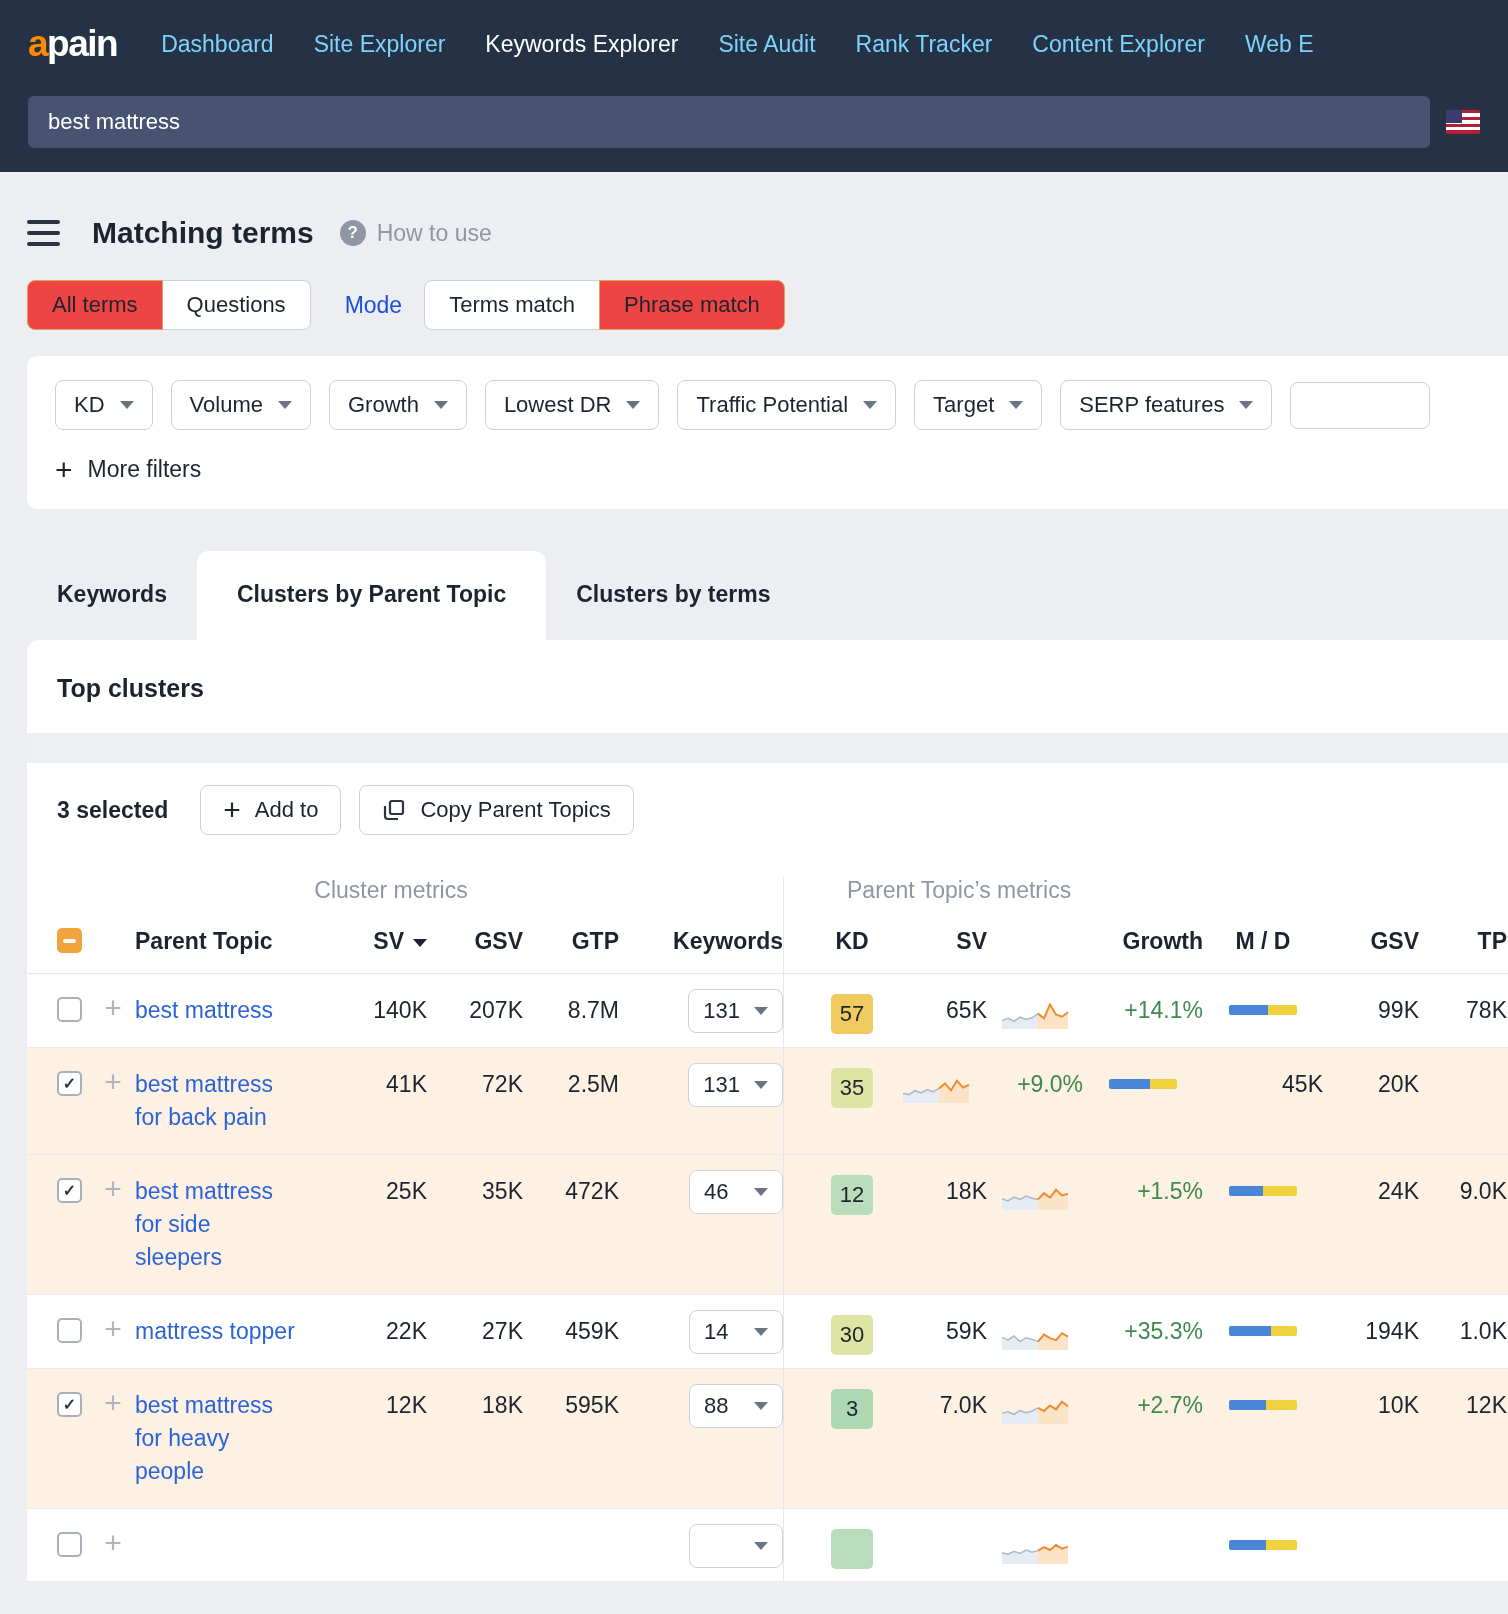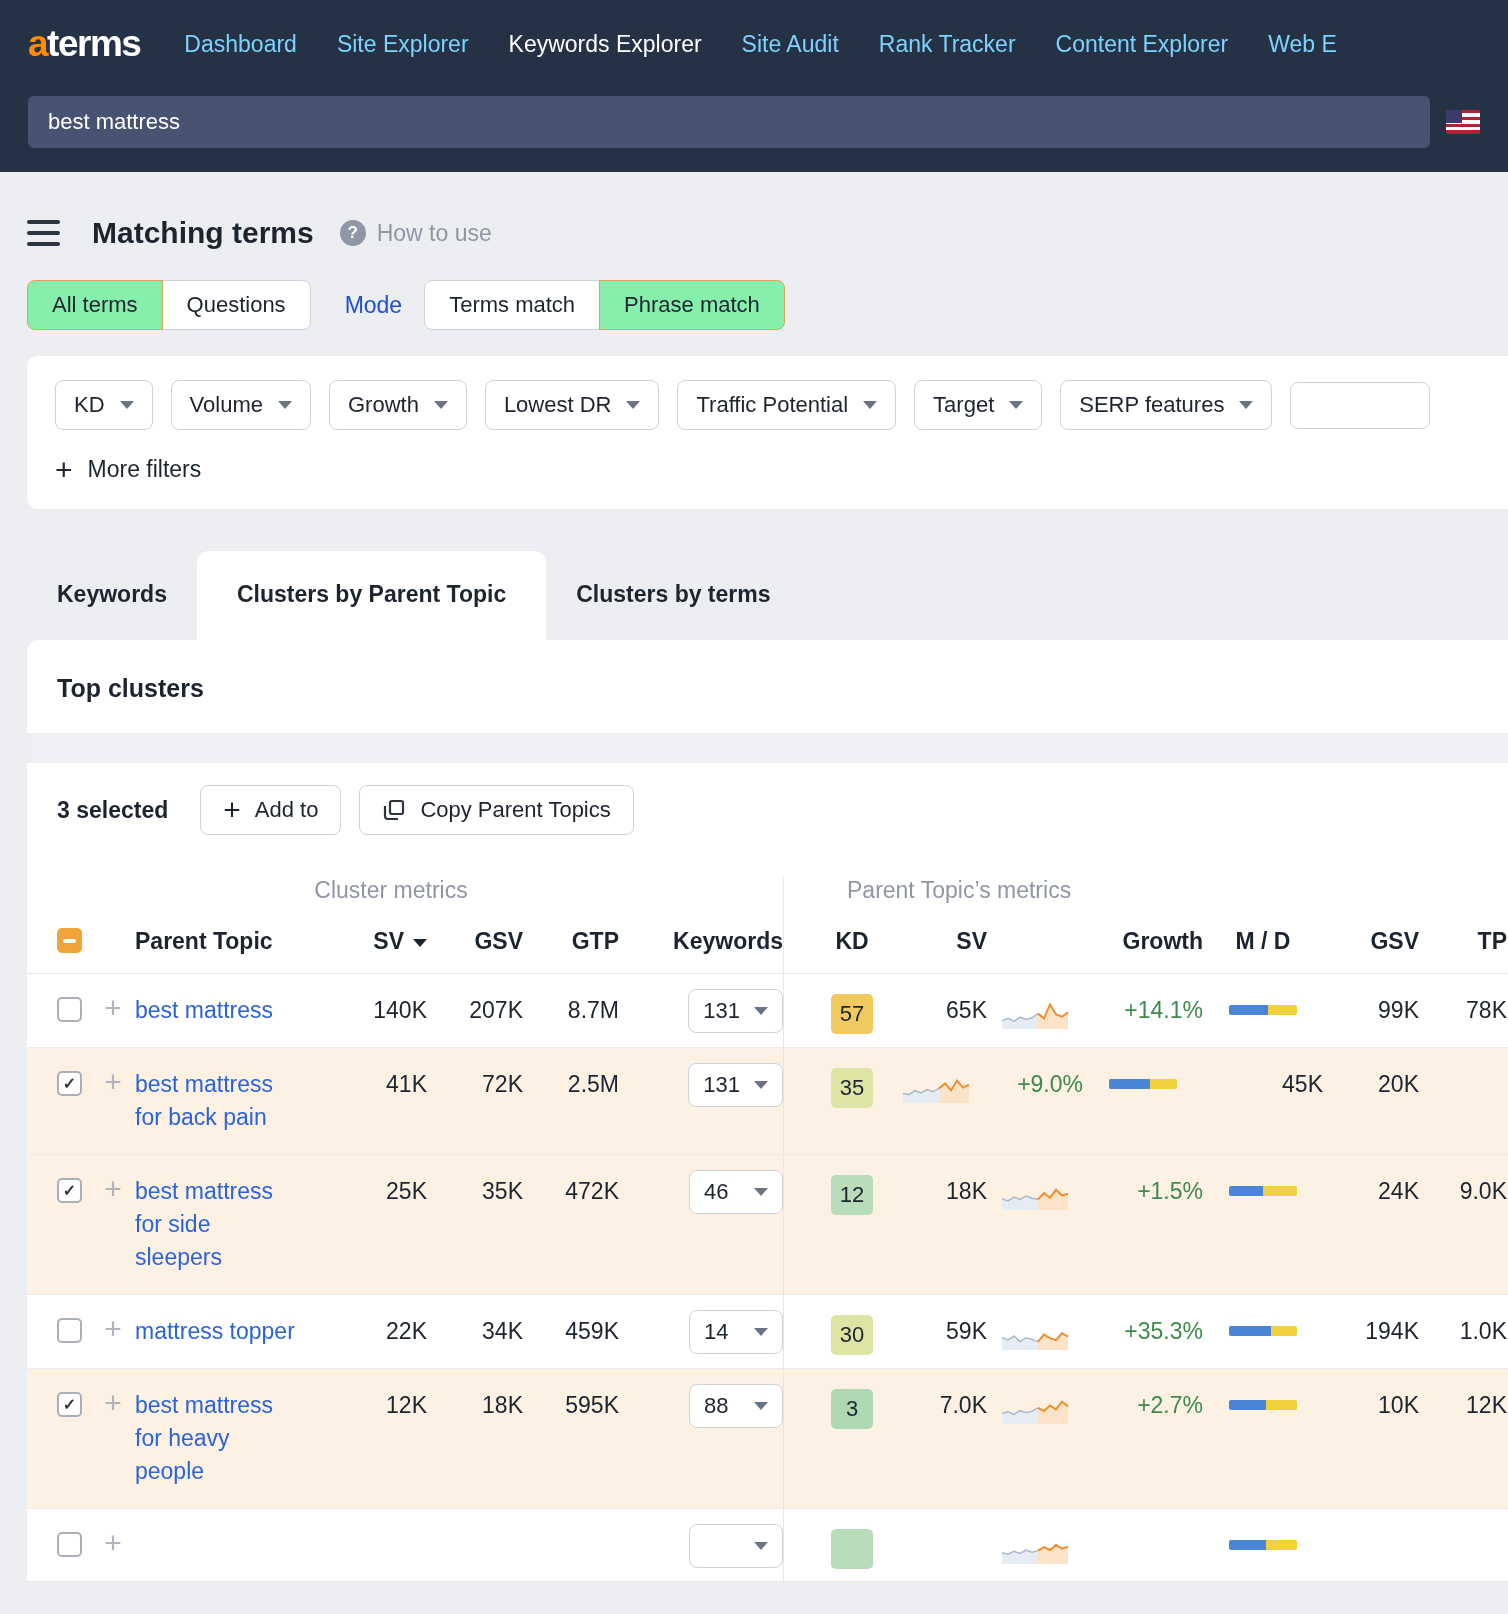--- a/index.html
+++ b/index.html
@@ -30,21 +30,21 @@
   .page-title { font-size: 30px; font-weight: bold; margin: 0 26px 0 32px; }
   .help { display: flex; align-items: center; gap: 11px; color: #8f97a4; font-size: 23px; cursor: pointer; }
   .help-icon { width: 26px; height: 26px; border-radius: 50%; background: #8f97a4; color: #fff; font-size: 17px; font-weight: bold; display: flex; align-items: center; justify-content: center; }
 
   
   .pill-row { display: flex; align-items: center; margin-top: 30px; }
   .seg { display: flex; }
   .seg-btn { font-size: 22px; padding: 11px 24px; background: #fff; border: 1px solid #ccd2da; margin-left: -1px; cursor: pointer; font-family: inherit; color: #1c2430; white-space: nowrap; }
   .seg-btn:first-child { border-radius: 8px 0 0 8px; margin-left: 0; }
   .seg-btn:last-child { border-radius: 0 8px 8px 0; }
-  .seg-btn.active { background: #86efac; border-color: #dba458; position: relative; z-index: 1; }
+  .seg-btn.active { background: #ef4444; border-color: #dba458; position: relative; z-index: 1; }
   .mode-label { color: #1d4ed8; font-size: 23px; margin: 0 22px 0 34px; }
 
   
   .filter-card { background: #fff; border-radius: 10px; margin-top: 26px; padding: 24px 0 26px 28px; width: 1700px; }
   .filter-row { display: flex; gap: 18px; align-items: center; }
   .filter-btn { display: flex; align-items: center; gap: 15px; font-size: 22px; padding: 11px 18px; background: #fff; border: 1px solid #ccd2da; border-radius: 8px; cursor: pointer; font-family: inherit; color: #1c2430; white-space: nowrap; }
   .filter-btn.empty { min-width: 140px; height: 47px; }
   .caret { width: 0; height: 0; border-left: 7px solid transparent; border-right: 7px solid transparent; border-top: 8px solid #6a7584; flex: none; }
   .more-filters { display: flex; align-items: center; gap: 15px; font-size: 23px; margin-top: 26px; cursor: pointer; width: fit-content; }
   .plus-glyph { font-size: 30px; font-weight: 400; line-height: 24px; color: #1c2430; }
@@ -103,21 +103,21 @@
   .c-md { padding-top: 31px !important; }
   .md-bar { width: 68px; height: 10px; border-radius: 2px; overflow: hidden; display: flex; }
   .md-blue { background: #4a86d8; height: 100%; display: block; }
   .md-yellow { background: #f0d23e; height: 100%; display: block; }
   .copy-icon { flex: none; }
 </style>
 </head>
 <body>
 
 <div class="topbar">
-  <div class="logo"><span class="a">a</span><span>terms</span></div>
+  <div class="logo"><span class="a">a</span><span>pain</span></div>
   <div class="nav-items">
       <div class="nav-item">Dashboard</div>
       <div class="nav-item">Site Explorer</div>
       <div class="nav-item active">Keywords Explorer</div>
       <div class="nav-item">Site Audit</div>
       <div class="nav-item">Rank Tracker</div>
       <div class="nav-item">Content Explorer</div>
       <div class="nav-item">Web E</div>
     </div>
 </div>
@@ -358,21 +358,21 @@
           <div class="num"><span>24K</span></div>
           <div class="num"><span>9.0K</span></div>
         </div>
         <div class="grid-row trow">
           <div class="c-cb">
             <div class="checkbox"></div>
           </div>
           <div class="c-plus"><span class="plus-icon">+</span></div>
           <div class="c-topic"><a class="link">mattress topper</a></div>
           <div class="num"><span>22K</span></div>
-          <div class="num"><span>34K</span></div>
+          <div class="num"><span>27K</span></div>
           <div class="num"><span>459K</span></div>
           <div class="c-kw trow-cell">
             <button class="kw-dd">
               <span>14</span>
               <span class="caret"></span>
             </button>
           </div>
           <div class="c-div"></div>
           <div class="c-kd">
             <span class="badge" style="background: rgb(221, 228, 164);">30</span>

